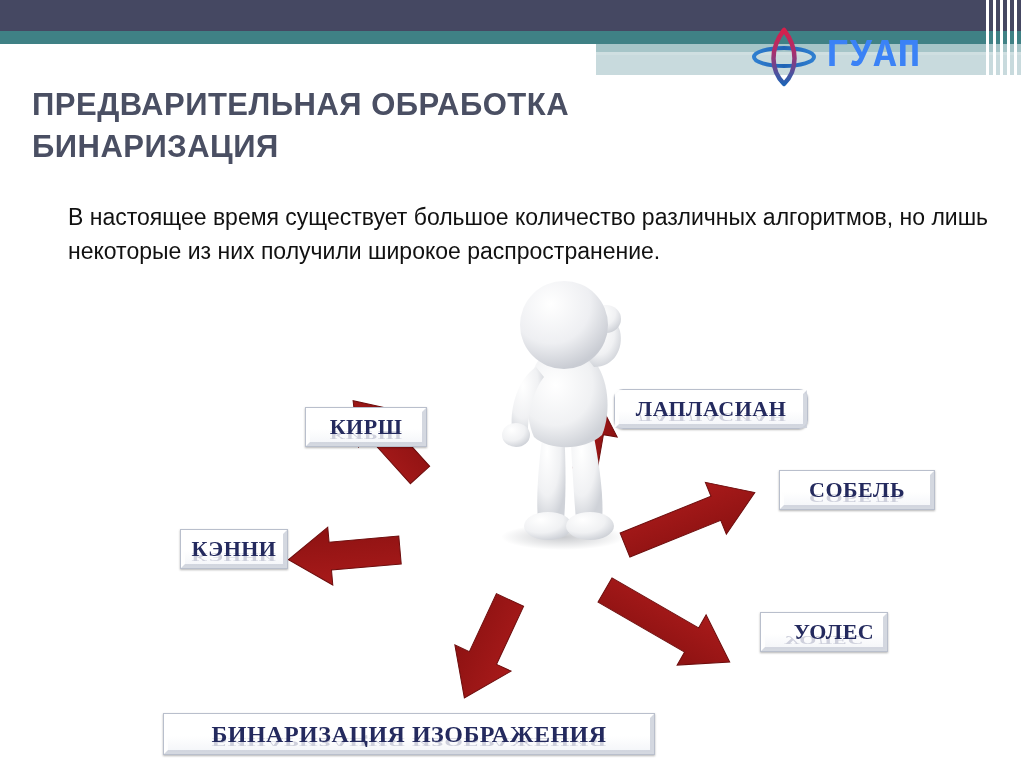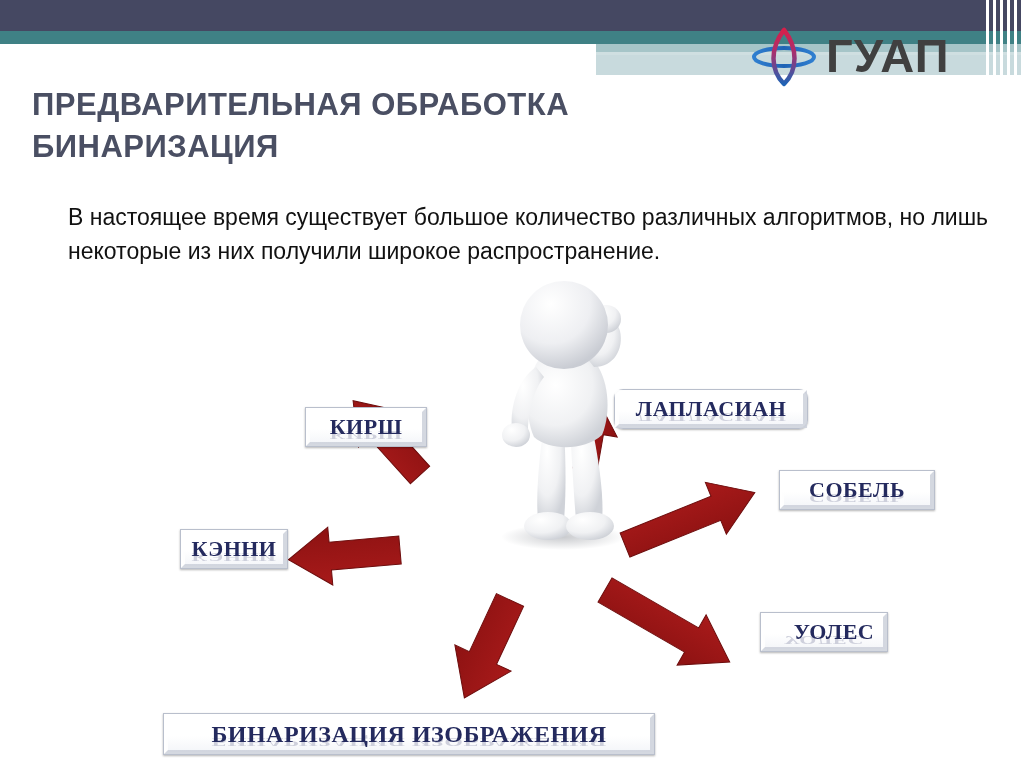--- a/index.html
+++ b/index.html
@@ -61,24 +61,24 @@
   .logo {
     position: absolute; left: 748px; top: 26px;
     width: 204px; height: 62px;
   }
   .logo-mark {
     position: absolute; left: 0; top: 0;
     width: 72px; height: 62px;
   }
   .logo-text {
     position: absolute; left: 78px; top: 2px;
-    font-family: Liberation Sans, sans-serif;
-    font-size: 47px; font-weight: bold;
+    font-family: Liberation Mono, monospace;
+    font-size: 38px; font-weight: bold;
     letter-spacing: 1px;
-    color: #404040;
+    color: #3b82f6;
     line-height: 56px;
   }
 
   
   .title {
     position: absolute; left: 32px; top: 84px;
     width: 700px;
     font-family: "Liberation Sans", sans-serif;
     font-size: 31px;
     font-weight: bold;

